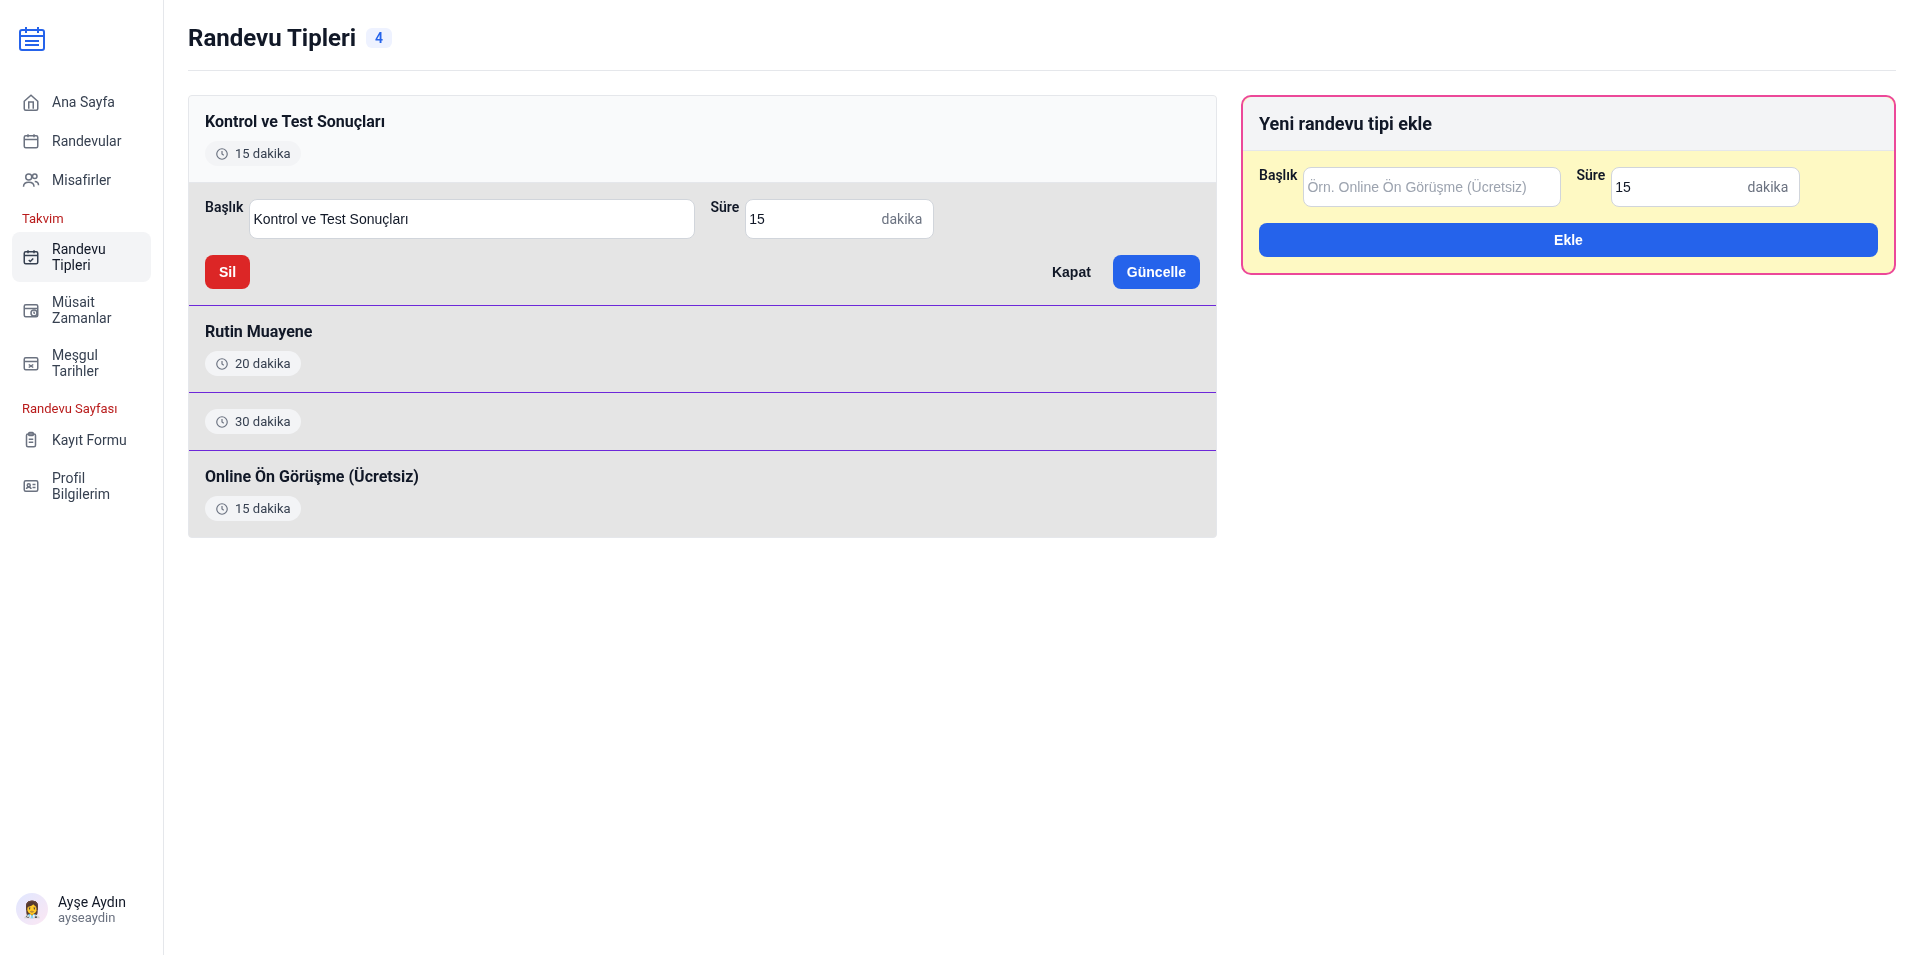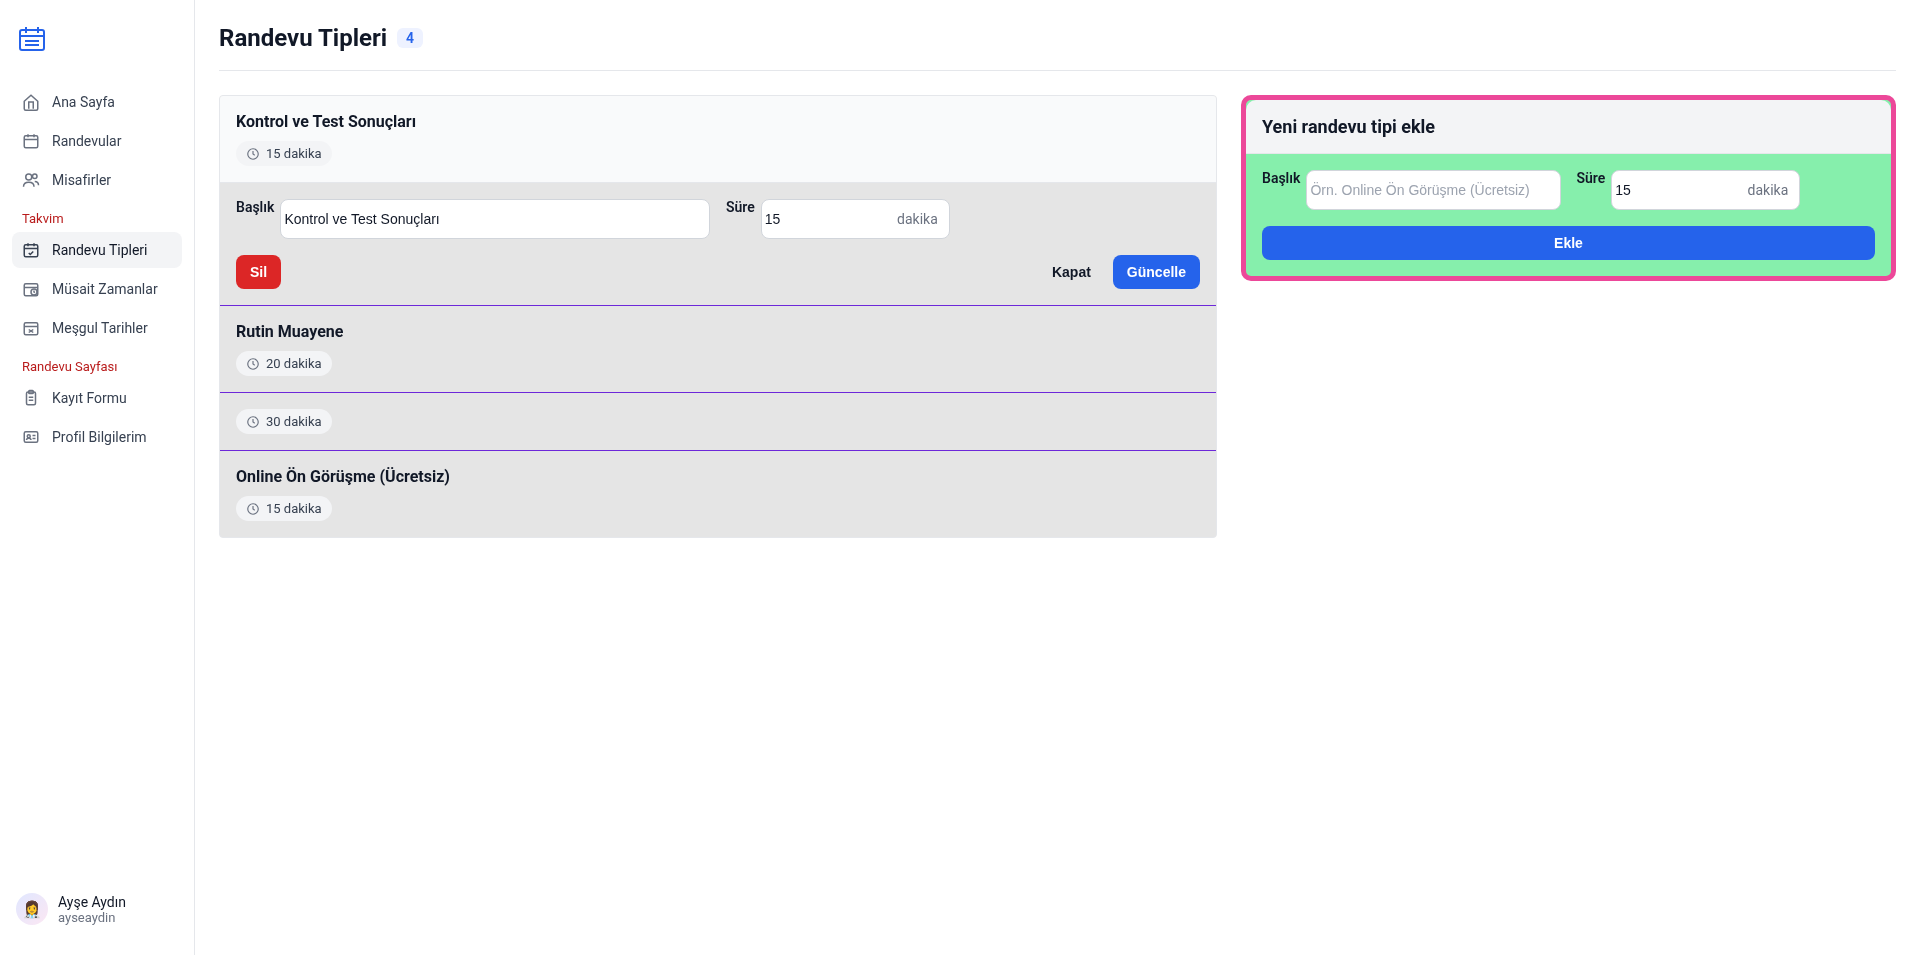--- a/index.html
+++ b/index.html
@@ -1,18 +1,18 @@
 <!DOCTYPE html>
 <html lang="tr"><head>
 <meta charset="utf-8">
 <style>
 *{box-sizing:border-box;margin:0;padding:0}
 body{font-family:-apple-system,BlinkMacSystemFont,"Segoe UI",Roboto,sans-serif;background:#fff;color:#111827;font-size:14px}
 .layout{display:flex;min-height:100vh}
-.sidebar{width:195px;border-right:1px solid #e5e7eb;display:flex;flex-direction:column;padding:24px 12px}
+.sidebar{width:164px;border-right:1px solid #e5e7eb;display:flex;flex-direction:column;padding:24px 12px}
 .logo{margin-bottom:28px;padding-left:4px}
 .logo svg{display:block}
 .nav{flex:1}
 .nav-item{display:flex;align-items:center;gap:12px;padding:9px 10px;border-radius:8px;color:#374151;cursor:pointer;margin-bottom:3px}
 .nav-item.active{background:#f3f4f6;color:#111827}
 .nav-item .ico{width:18px;height:18px;flex-shrink:0;color:#6b7280}
 .nav-item.active .ico{color:#374151}
 .nav-item span{font-size:14px}
 .nav-section{font-size:13px;color:#b91c1c;padding:10px 10px 6px}
 .sb-footer{display:flex;align-items:center;gap:10px;padding:6px 4px}
@@ -20,21 +20,21 @@
 .user-name{font-size:14px;color:#111827}
 .user-handle{font-size:13px;color:#6b7280}
 .main{flex:1;padding:24px}
 .page-header{display:flex;align-items:center;gap:10px;padding-bottom:18px;border-bottom:1px solid #e5e7eb;margin-bottom:24px}
 .page-title{font-size:24px;font-weight:700;color:#111827}
 .count-badge{background:#eef2ff;color:#2563eb;font-weight:600;font-size:14px;padding:2px 9px;border-radius:6px}
 .cols{display:flex;gap:24px;align-items:flex-start}
 .col-left{flex:1;min-width:0}
 .col-right{width:655px;flex-shrink:0}
 .panel{border:1px solid #e5e7eb;border-radius:4px;overflow:hidden;background:#e5e5e5}
-.panel-r{border:5px solid #ec4899;border-radius:10px;background:#86efac}
+.panel-r{border:2px solid #ec4899;border-radius:10px;background:#fef9c3}
 .panel-header{background:#f9fafb;padding:16px;border-bottom:1px solid #e5e7eb}
 .panel-header-r{background:#f3f4f6;padding:16px;border-bottom:1px solid #e5e7eb;border-radius:10px 10px 0 0}
 .panel-title{font-size:16px;font-weight:700;color:#111827;margin-bottom:10px}
 .panel-title-lg{font-size:18px;font-weight:700;color:#111827}
 .pill{display:inline-flex;align-items:center;gap:6px;background:#f3f4f6;border-radius:999px;padding:5px 10px;font-size:13px;color:#374151}
 .pill svg{width:14px;height:14px;color:#6b7280}
 .panel-body{padding:16px}
 .row{display:flex;gap:16px;margin-bottom:16px}
 .field{flex:1;display:flex;gap:6px}
 .label{font-size:14px;font-weight:600;color:#111827}

